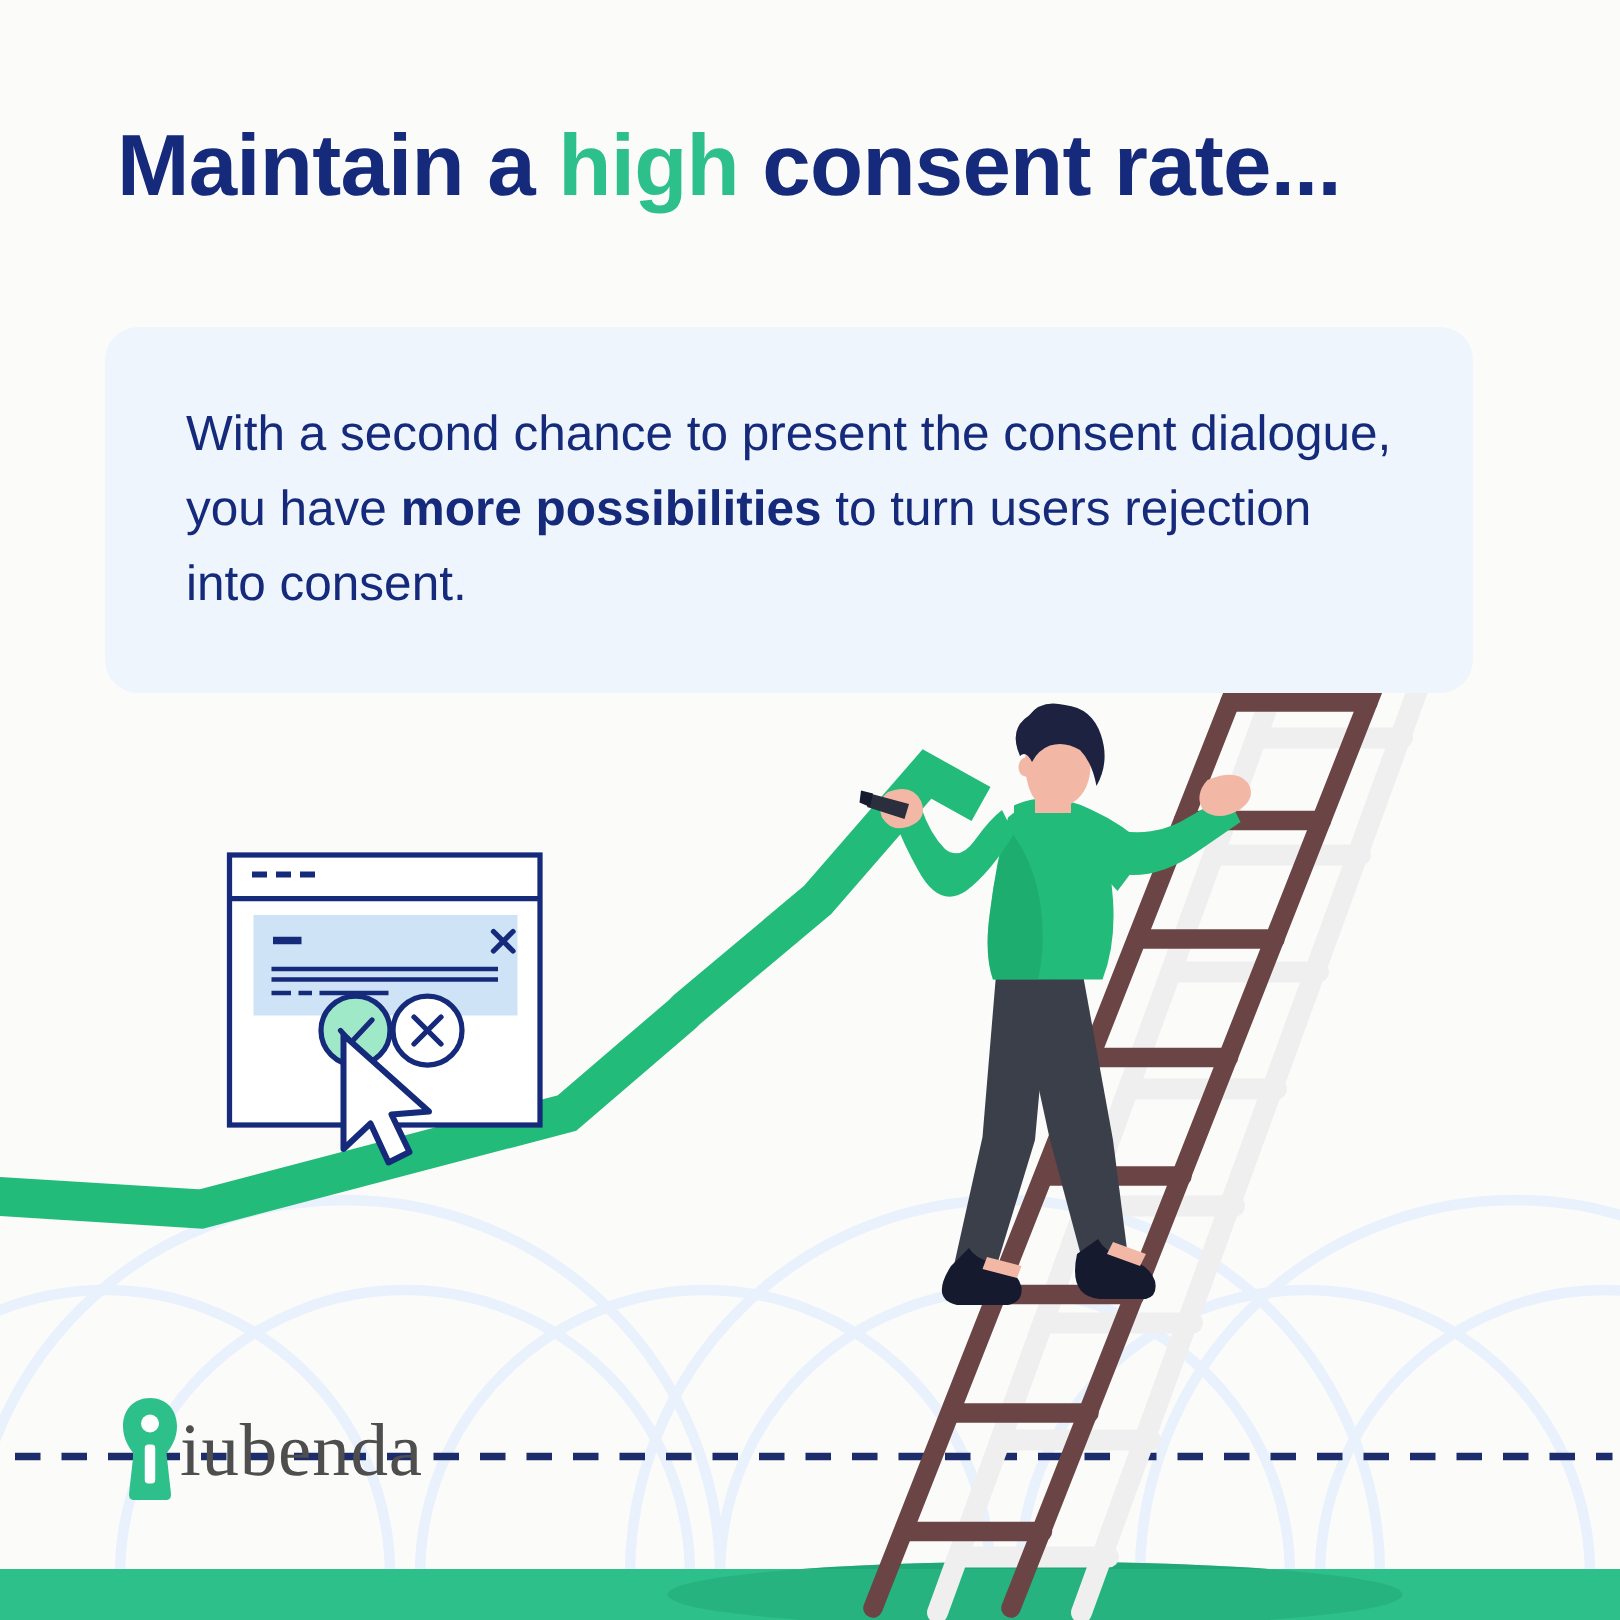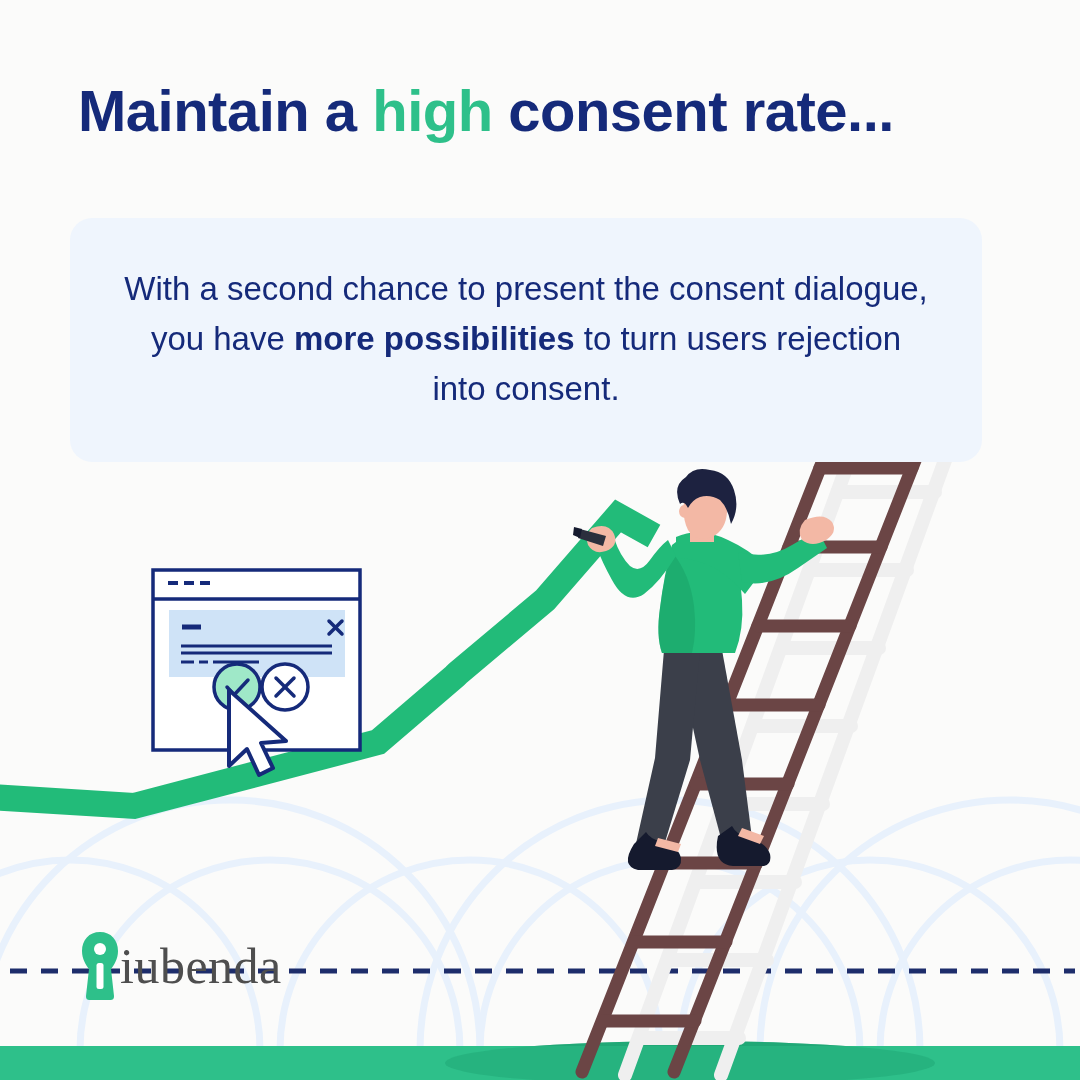--- a/index.html
+++ b/index.html
@@ -40,21 +40,20 @@
   #callout {
     position: absolute;
     left: 70px;
     top: 218px;
     width: 912px;
     height: 244px;
     background: #eff5fd;
     border-radius: 22px;
     box-sizing: border-box;
     padding: 46px 54px;
-    text-align: center;
   }
   #callout-text {
     font-size: 33px;
     line-height: 1.52;
     color: #152a7a;
     font-weight: 400;
   }
   #callout-text b { font-weight: 700; }
   
   #logo {

